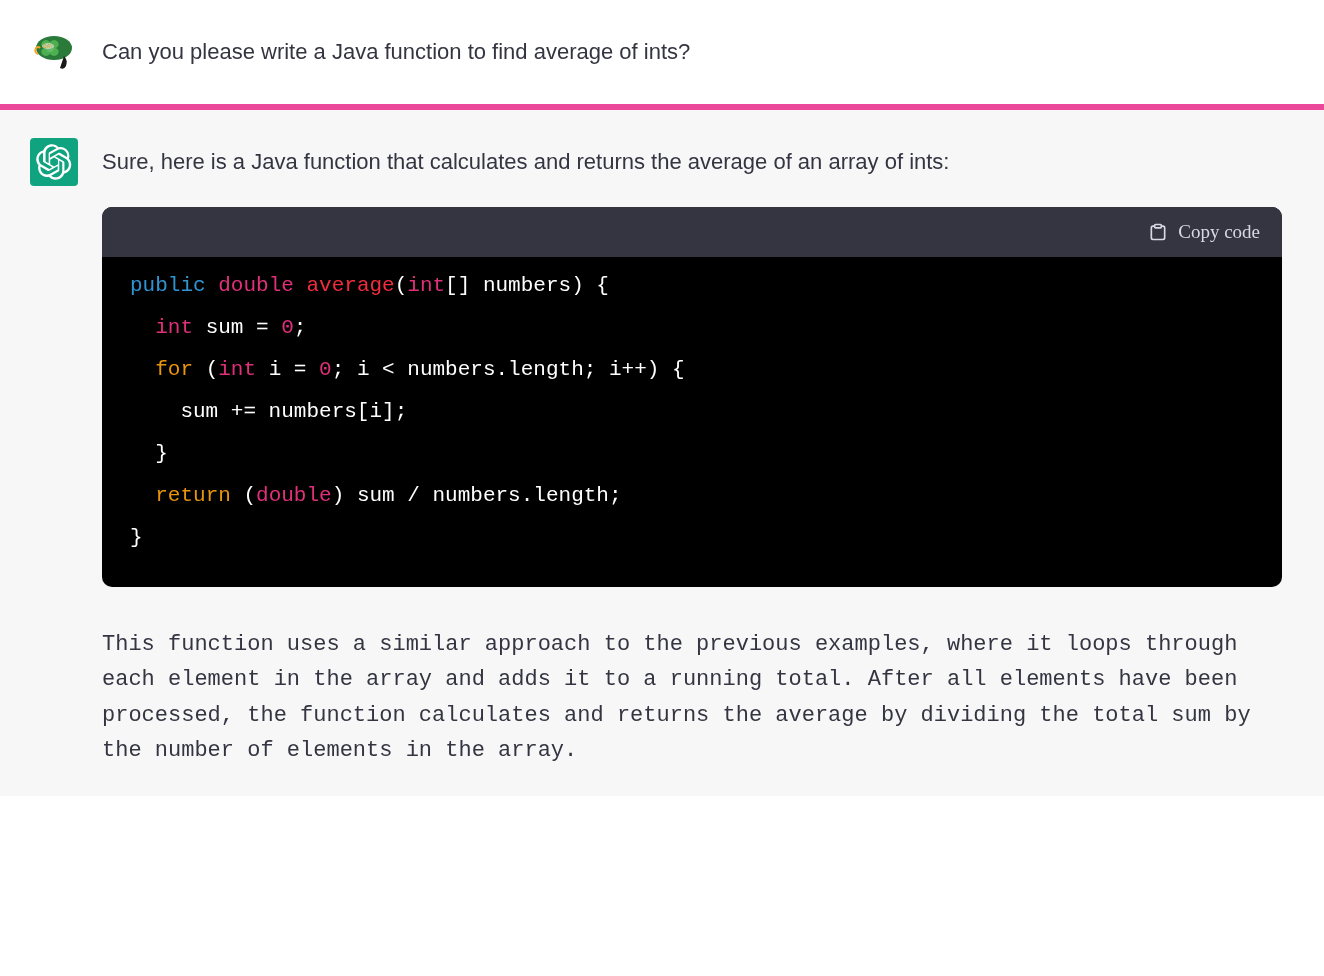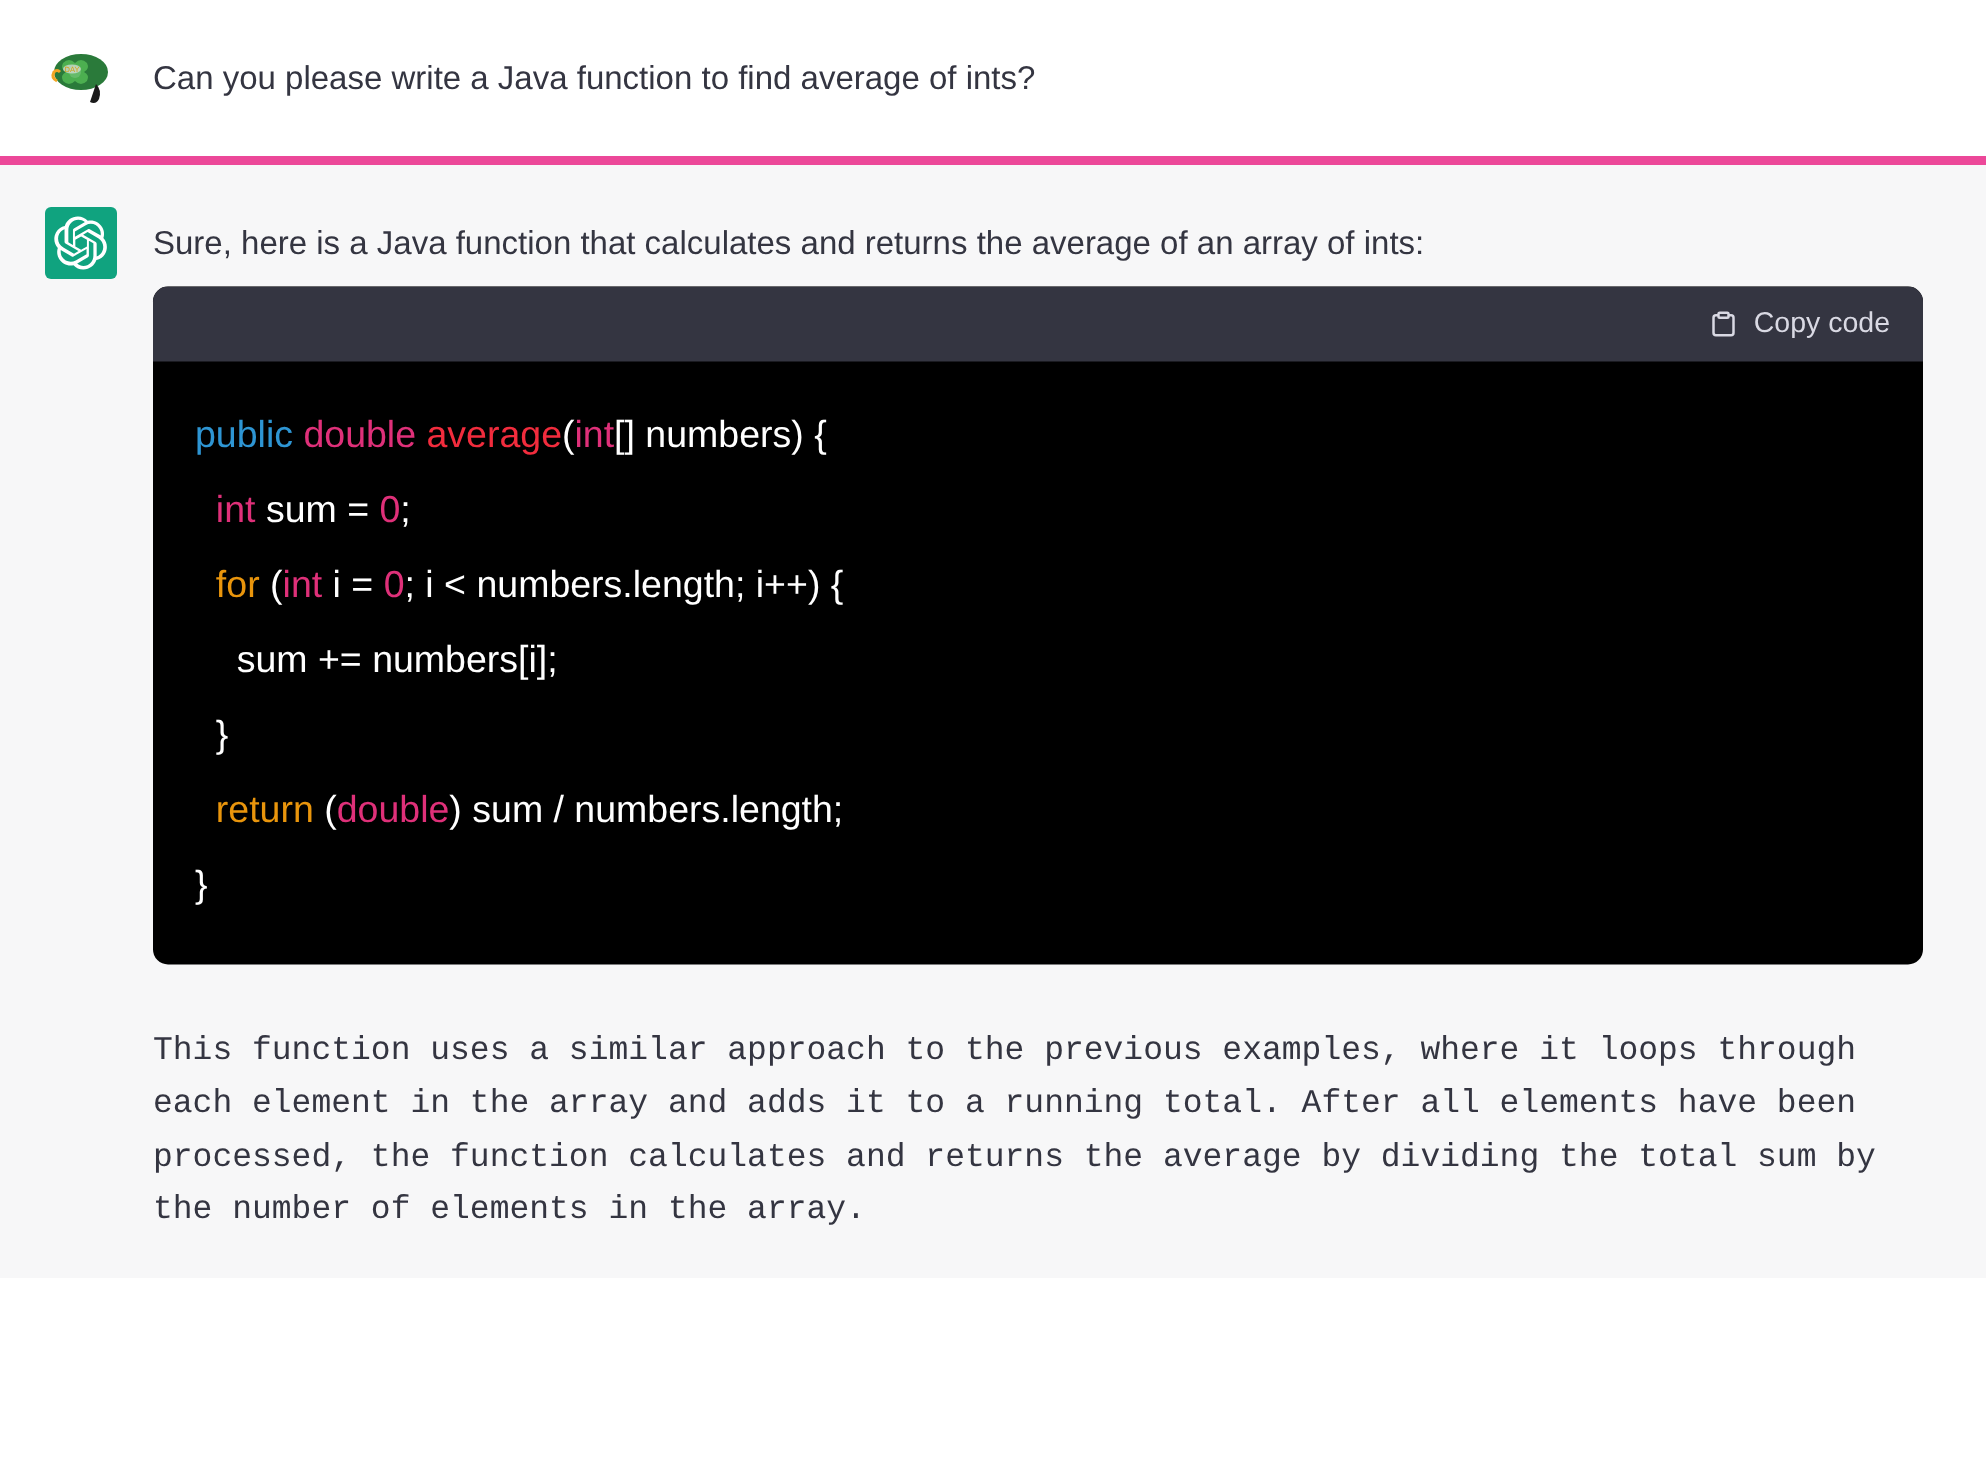--- a/index.html
+++ b/index.html
@@ -52,21 +52,21 @@
     }
     .content {
       flex: 1;
       font-size: 22px;
       line-height: 1.6;
       color: #343541;
       padding-top: 6px;
       max-width: 1180px;
     }
     .intro-text {
-      margin-bottom: 12px;
+      margin-bottom: 28px;
     }
     .code-block {
       background: #000000;
       border-radius: 10px;
       overflow: hidden;
       margin-bottom: 40px;
     }
     .code-header {
       background: #343541;
       padding: 14px 22px;
@@ -76,30 +76,30 @@
     }
     .copy-button {
       display: flex;
       align-items: center;
       gap: 10px;
       color: #d9d9e3;
       font-size: 19px;
       cursor: pointer;
       background: none;
       border: none;
-      font-family: Liberation Sans, sans-serif;
+      font-family: Liberation Serif, serif;
     }
     .copy-icon {
       width: 20px;
       height: 20px;
     }
     .code-content {
-      padding: 24px 28px 28px 28px;
-      font-family: Liberation Sans, sans-serif;
-      font-size: 25px;
+      padding: 8px 28px 28px 28px;
+      font-family: Liberation Mono, monospace;
+      font-size: 21px;
       line-height: 2.0;
       color: #ffffff;
       white-space: pre;
       overflow-x: auto;
     }
     .kw-blue { color: #2e95d3; }
     .kw-red { color: #df3079; }
     .kw-orange { color: #e9950c; }
     .fn-pink { color: #f22c3d; }
     .num { color: #df3079; }

